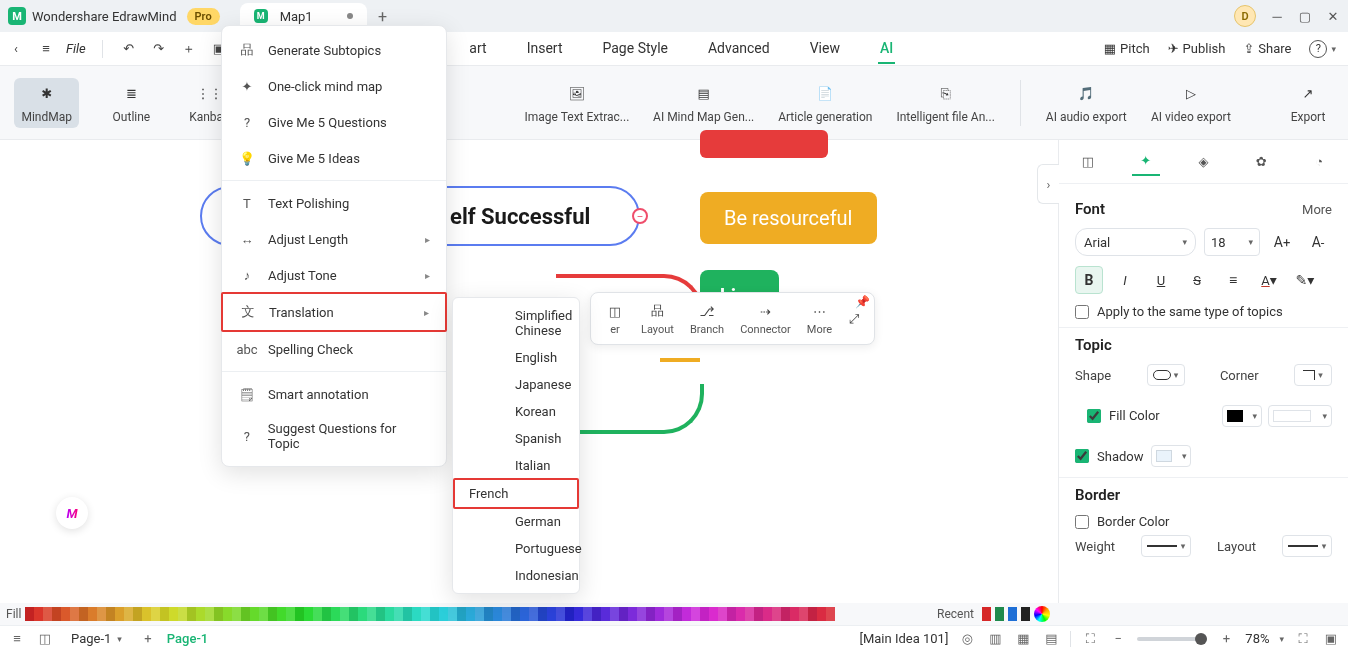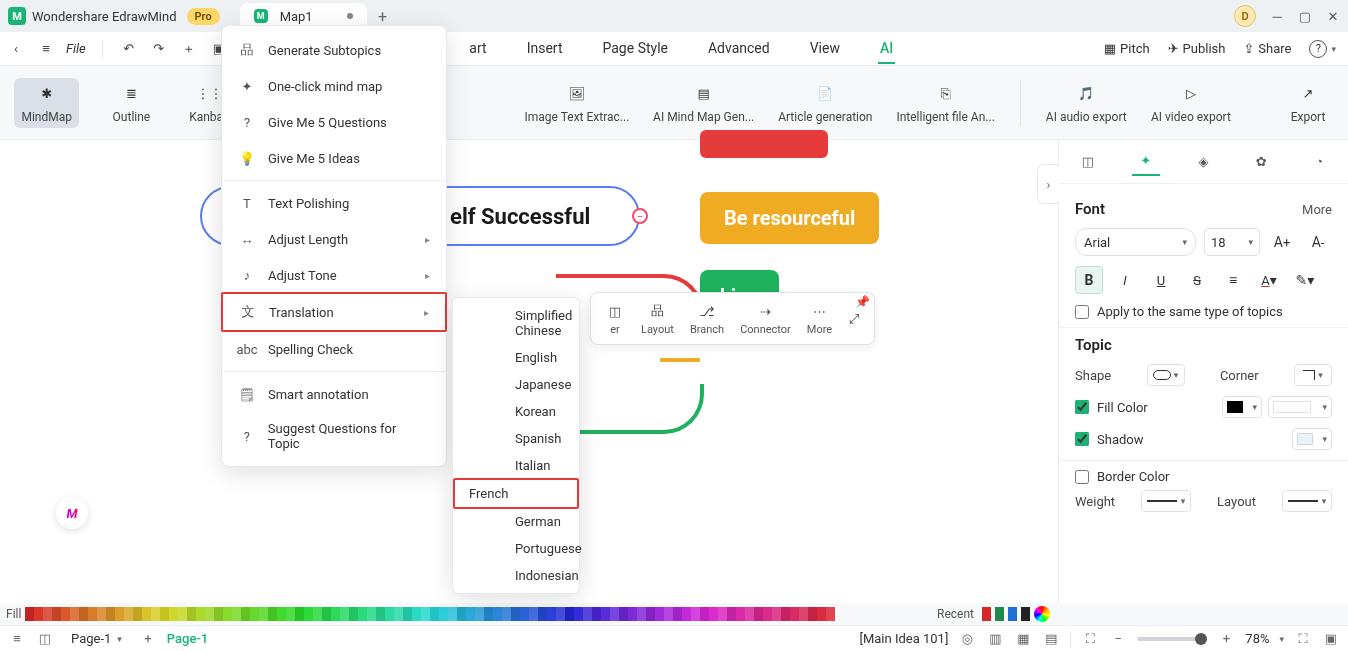--- a/index.html
+++ b/index.html
@@ -40,21 +40,21 @@
 .rb-item.active { background:#d9e0e7; border-radius:6px; padding:4px 8px; }
 .rb-sep { width:1px; height:46px; background:#e0e3e7; }
 .rb-spacer { flex:1; }
 
 
 .canvas { position:absolute; top:140px; left:0; right:290px; bottom:48px; background:#fff; }
 .node-main { position:absolute; left:200px; top:46px; width:440px; height:60px; border:2px solid #5b7cf0; border-radius:30px; background:#fff; display:flex; align-items:center; padding-left:248px; }
 .node-main-txt { font-size:22px; font-weight:700; color:#1a1a1a; }
 .handle-r { position:absolute; right:-10px; top:50%; transform:translateY(-50%); width:16px; height:16px; border:2px solid #ef4d6b; border-radius:50%; background:#fff; display:flex; align-items:center; justify-content:center; font-size:10px; color:#ef4d6b; }
 .node-green { position:absolute; left:700px; top:130px; background:#1fb25e; color:#fff; font-size:20px; font-weight:700; padding:14px 20px; border-radius:8px; }
-.node-orange { position:absolute; left:700px; top:52px; background:#efac23; color:#fff; font-size:20px; font-weight:700; padding:14px 24px; border-radius:8px; }
+.node-orange { position:absolute; left:700px; top:52px; background:#efac23; color:#fff; font-size:20px; font-weight:400; padding:14px 24px; border-radius:8px; }
 .node-red { position:absolute; left:700px; top:-10px; width:128px; height:28px; background:#e63b3b; border-radius:6px 6px 6px 6px; }
 
 .mini-toolbar { position:absolute; left:590px; top:292px; background:#fff; border:1px solid #e0e3e7; border-radius:8px; box-shadow:0 2px 10px rgba(0,0,0,.08); display:flex; align-items:center; padding:6px 8px; gap:4px; }
 .mt-item { display:flex; flex-direction:column; align-items:center; gap:2px; padding:2px 6px; cursor:pointer; }
 .mt-item .mt-ic { width:20px; height:20px; display:flex; align-items:center; justify-content:center; color:#444; }
 .mt-item .mt-lbl { font-size:11px; color:#555; }
 .mt-pin { position:absolute; right:4px; top:2px; font-size:12px; color:#999; }
 
 
 .ctx-menu { position:absolute; left:221px; top:25px; width:226px; background:#fff; border:1px solid #e6e8eb; border-radius:8px; box-shadow:0 6px 24px rgba(0,0,0,.12); padding:6px 0; z-index:20; }
@@ -395,46 +395,49 @@
           <div class="oval"></div>
           <span class="caret-sm">▾</span>
         </div>
       <span class="rp-lbl">Corner</span>
       <div class="rp-shape">
           <span style="border:1.5px solid #333;border-left:none;border-bottom:none;width:12px;height:10px"></span>
           <span class="caret-sm">▾</span>
         </div>
     </div>
     <div class="rp-row" style="justify-content:space-between">
-      <label class="rp-check" style="margin:0">
+      <label class="rp-check" style="margin:12px">
           <input type="checkbox" checked="" style="">
           <span>Fill Color</span>
         </label>
       <div style="display:flex;gap:6px">
         <div class="swatch dark">
             <div></div>
             <span class="caret-sm">▾</span>
           </div>
         <div class="swatch" style="width:64px">
             <div style="width:38px;height:12px;background:#fff;border:1px solid #dfe3e8"></div>
             <span class="caret-sm">▾</span>
           </div>
       </div>
     </div>
-    <div class="rp-row" style="justify-content:space-between">
+    <div class="rp-row" style="">
       <label class="rp-check" style="margin:0">
           <input type="checkbox" checked="" style="">
           <span>Shadow</span>
         </label>
       <div class="swatch light">
           <div></div>
           <span class="caret-sm">▾</span>
         </div>
     </div>
     <div class="rp-divider"></div>
+    <div class="rp-head">
+        <span class="ttl">Border</span>
+      </div>
     <label class="rp-check">
         <input type="checkbox" style="">
         <span>Border Color</span>
       </label>
     <div class="rp-row" style="justify-content:space-between">
       <span class="rp-lbl">Weight</span>
       <div class="rp-line">
           <div class="l"></div>
           <span class="caret-sm" style="margin-left:4px">▾</span>
         </div>

